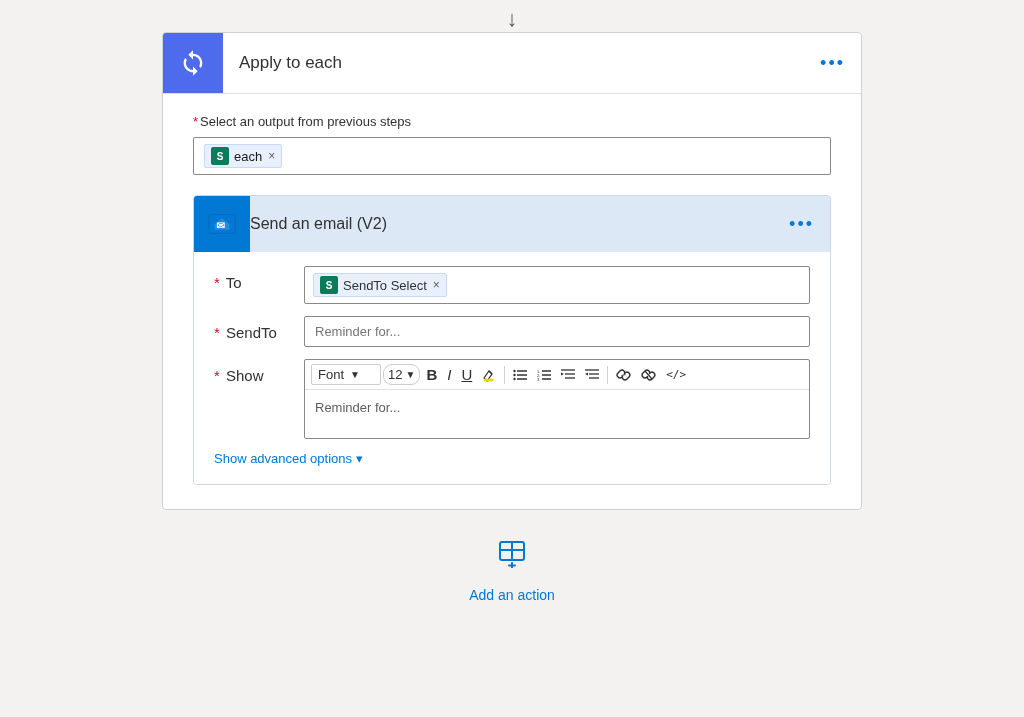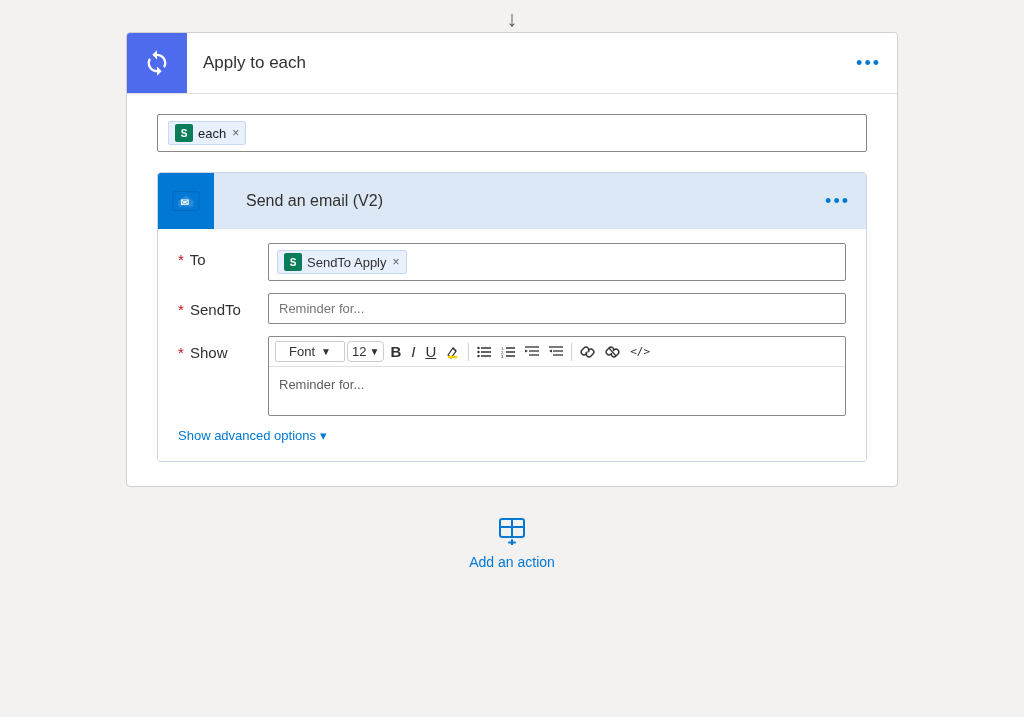--- a/index.html
+++ b/index.html
@@ -26,21 +26,21 @@
     }
     
     .top-arrow {
       font-size: 22px;
       color: #605e5c;
       margin-bottom: 0px;
       line-height: 1;
     }
     
     .apply-to-each {
-      width: 772px;
+      width: 700px;
       background: #fff;
       border: 1px solid #d0d0d0;
       border-radius: 4px;
       margin-top: 2px;
     }
     .apply-header {
       display: flex;
       align-items: center;
       background: #ffffff;
       border-bottom: 1px solid #e0e0e0;
@@ -154,21 +154,21 @@
     }
     .send-email-icon-box svg {
       width: 30px;
       height: 30px;
     }
     .send-email-title {
       flex: 1;
       font-size: 16px;
       font-weight: 400;
       color: #323130;
-      padding-left: 32px;
+      padding-left: 0;
     }
     .send-email-more {
       color: #0078d4;
       font-size: 18px;
       padding-right: 16px;
       letter-spacing: 2px;
       cursor: pointer;
     }
     
     .send-email-body {
@@ -251,31 +251,30 @@
     .toolbar-font-select {
       display: flex;
       align-items: center;
       border: 1px solid #ccc;
       border-radius: 2px;
       padding: 2px 6px;
       font-size: 13px;
       cursor: pointer;
       background: #fff;
       min-width: 70px;
-      justify-content: center;
     }
     .toolbar-font-select .chevron {
       margin-left: 6px;
       font-size: 10px;
     }
     .toolbar-size-select {
       display: flex;
       align-items: center;
       border: 1px solid #ccc;
-      border-radius: 4px;
+      border-radius: 9px;
       padding: 2px 4px;
       font-size: 13px;
       cursor: pointer;
       background: #fff;
     }
     .toolbar-size-select .chevron {
       margin-left: 3px;
       font-size: 10px;
     }
     .toolbar-btn {
@@ -323,21 +322,21 @@
     }
     .add-action-btn {
       display: flex;
       flex-direction: column;
       align-items: center;
       cursor: pointer;
       color: #0078d4;
       font-size: 14px;
       background: none;
       border: none;
-      gap: 6px;
+      gap: 16px;
     }
   </style>
 </head>
 <body>
 
 <div class="page-container">
 
   <div class="top-arrow">↓</div>
 
   <div class="apply-to-each">
@@ -346,20 +345,23 @@
 
         <svg viewBox="0 0 24 24">
           <path d="M12 4V1L8 5l4 4V6c3.31 0 6 2.69 6 6 0 1.01-.25 1.97-.7 2.8l1.46 1.46C19.54 15.03 20 13.57 20 12c0-4.42-3.58-8-8-8zm0 14c-3.31 0-6-2.69-6-6 0-1.01.25-1.97.7-2.8L5.24 7.74C4.46 8.97 4 10.43 4 12c0 4.42 3.58 8 8 8v3l4-4-4-4v3z"></path>
         </svg>
       </div>
       <span class="apply-title">Apply to each</span>
       <span class="apply-more">•••</span>
     </div>
 
     <div class="apply-body">
+      <div class="select-output-label">
+        <span class="required">*</span><span>Select an output from previous steps</span>
+      </div>
       <div class="output-field">
         <div class="token-chip">
           <span class="token-icon">S</span>
           <span>each</span>
           <span class="token-close">×</span>
         </div>
       </div>
 
       <div class="send-email-card">
         <div class="send-email-header">
@@ -380,21 +382,21 @@
 
           <div class="form-row">
             <div class="form-label">
               <span class="required">*</span>
               <span>To</span>
             </div>
             <div class="form-field">
               <div class="to-field">
                 <div class="sendto-token">
                   <span class="sendto-icon">S</span>
-                  <span>SendTo Apply</span>
+                  <span>SendTo Select</span>
                   <span class="token-close">×</span>
                 </div>
               </div>
             </div>
           </div>
 
           <div class="form-row">
             <div class="form-label">
               <span class="required">*</span>
               <span>SendTo</span>

